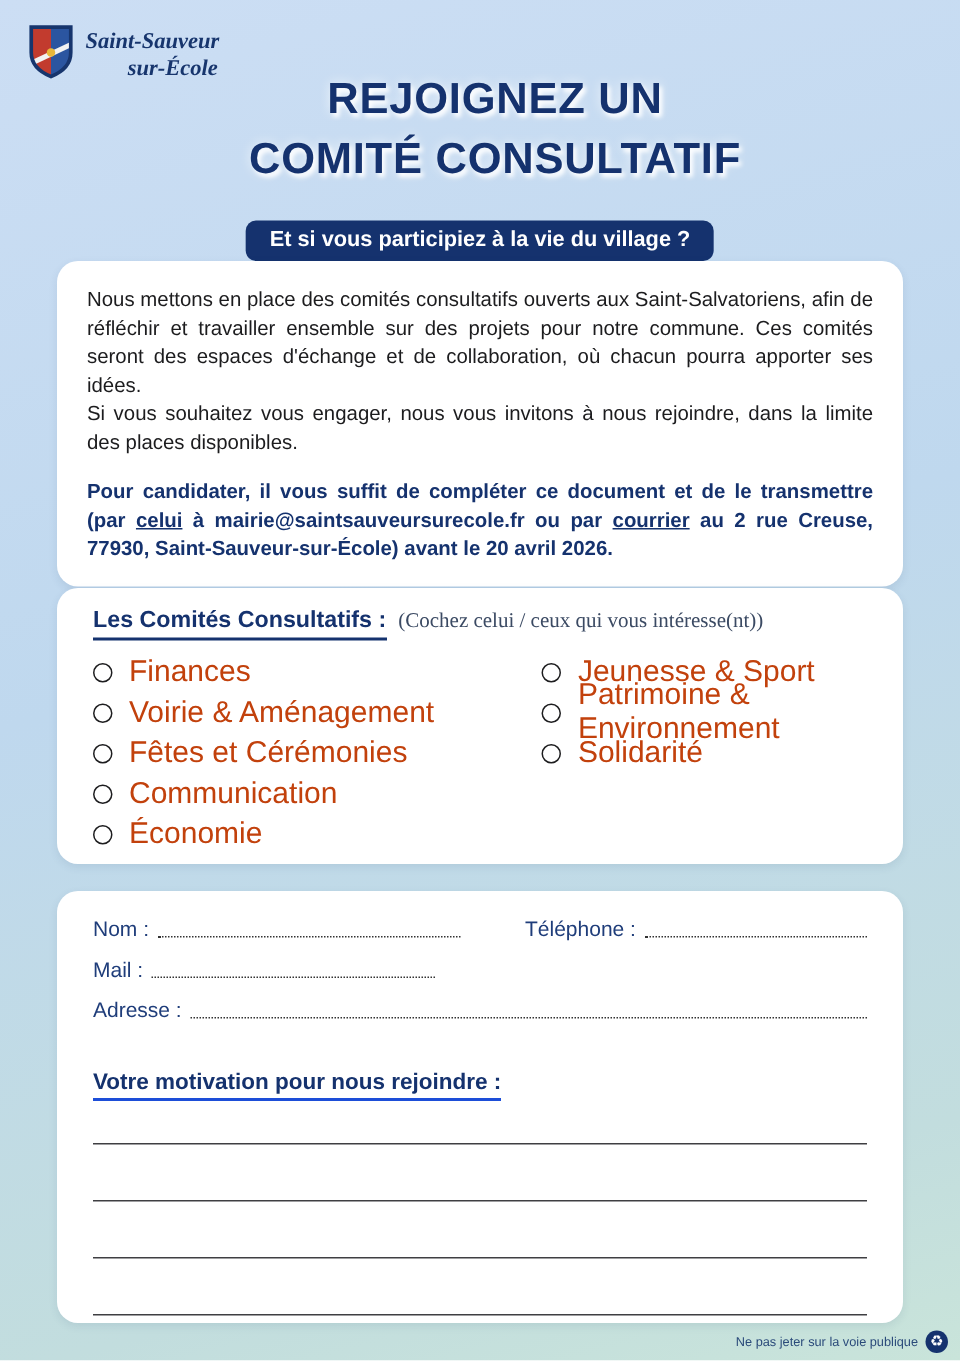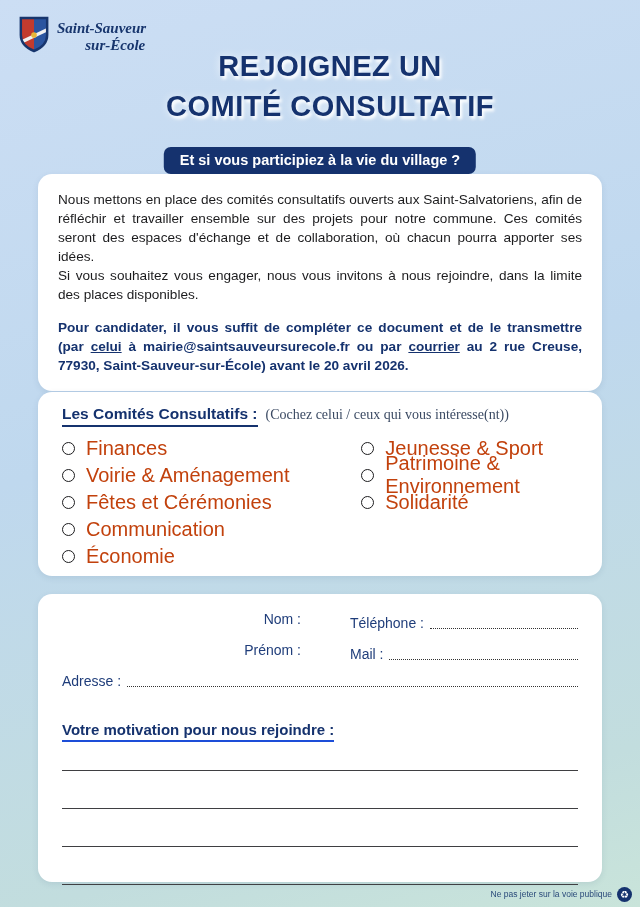--- a/index.html
+++ b/index.html
@@ -71,21 +71,21 @@
   .committee-item { display: flex; align-items: center; gap: 11px; height: 18px; margin-bottom: 9px; }
   .cb {
     width: 13px; height: 13px; border: 1.7px solid #1d1d1f;
     border-radius: 50%; flex: 0 0 auto; background: transparent;
   }
   .cb-label { font-size: 20px; color: #c2410c; }
 
   
   .form-row { display: flex; align-items: flex-end; justify-content: space-between; margin-bottom: 9px; }
   .cell { display: flex; align-items: flex-end; }
-  .cell-l { width: 245px; flex-direction: column; }
+  .cell-l { width: 245px; }
   .cell-r { width: 228px; }
   .cell-full { width: 100%; }
   .flabel { font-size: 14px; color: #1f3d7a; white-space: nowrap; margin-right: 6px; line-height: 18px; }
   .fline { flex: 1; border-bottom: 1.6px dotted #333; margin-bottom: 3px; height: 12px; }
   .motivation-heading {
     margin-top: 22px; display: inline-block;
     font-size: 15px; font-weight: bold; color: #15326e;
     border-bottom: 2px solid #1d4ed8; padding-bottom: 2px;
   }
   .write-lines { margin-top: 0; }
@@ -195,24 +195,20 @@
       <div class="cell cell-l">
         <span class="flabel">Nom :</span>
         <span class="fline"></span>
       </div>
       <div class="cell cell-r">
         <span class="flabel">Téléphone :</span>
         <span class="fline"></span>
       </div>
     </div>
     <div class="form-row">
-      <div class="cell cell-l">
-        <span class="flabel">Prénom :</span>
-        <span class="fline"></span>
-      </div>
       <div class="cell cell-r">
         <span class="flabel">Mail :</span>
         <span class="fline"></span>
       </div>
     </div>
     <div class="form-row">
       <div class="cell cell-full">
         <span class="flabel">Adresse :</span>
         <span class="fline"></span>
       </div>

